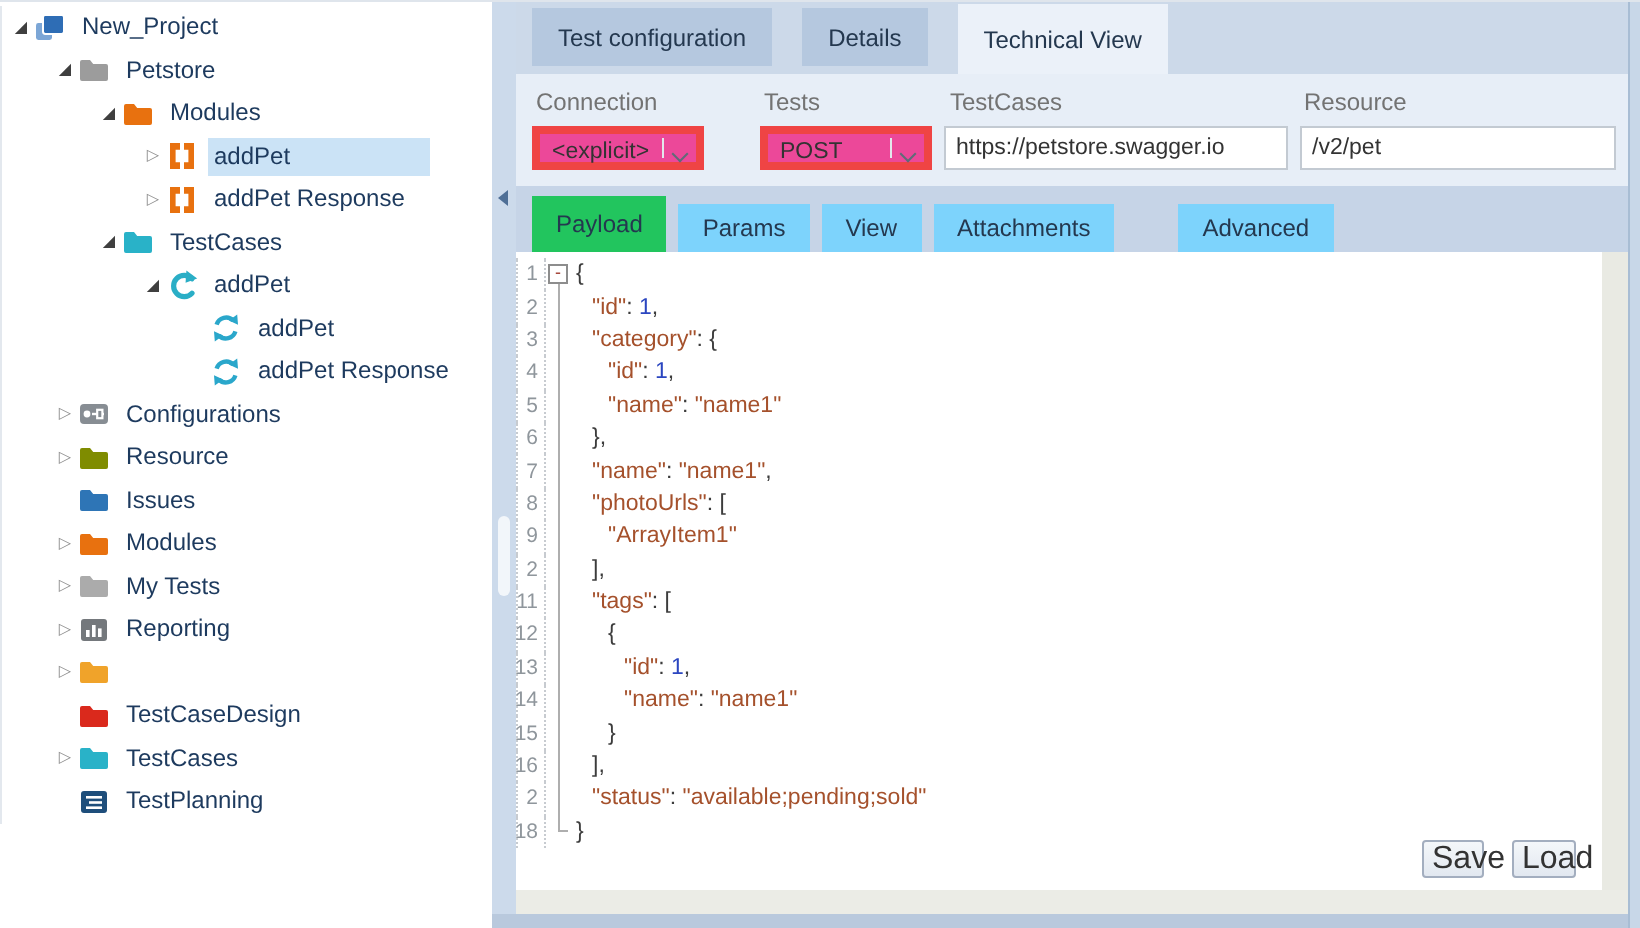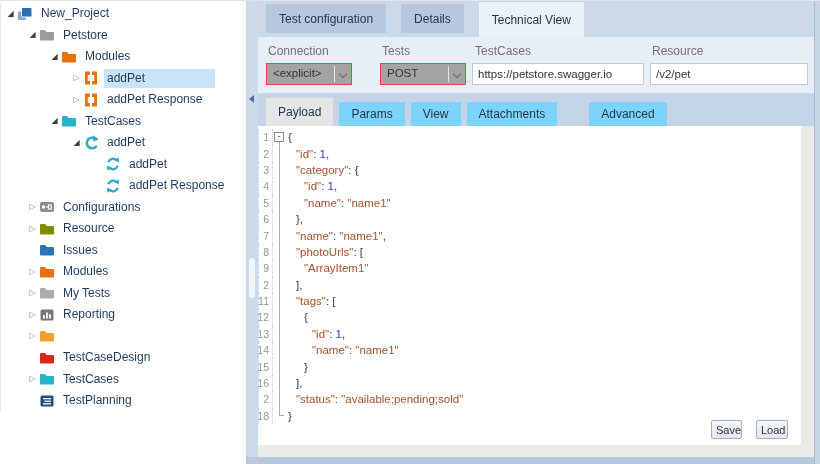--- a/index.html
+++ b/index.html
@@ -29,34 +29,34 @@
   
   #maintabs{position:absolute;left:258px;top:0;width:562px;height:36px;background:var(--strip,#ccd9e9);
             display:flex;align-items:flex-start;padding-left:8px;}
   .mtab{margin:3px 15px 0 0;height:29px;padding:0 13px;display:flex;align-items:center;
         background:var(--tabin,#b5c8df);font-size:12px;color:#24384f;cursor:default;}
   .mtab.active{margin-top:1px;height:35px;background:var(--tabon,#ebf1f9);}
 
   
   #connpanel{position:absolute;left:258px;top:36px;width:558px;height:56px;background:var(--panel,#e7eef7);}
   .flabel{position:absolute;top:7px;font-size:12px;color:#737373;}
-  .combo{position:absolute;top:26px;height:22px;background:#a3a3a3;border:1px solid #ef4444;}
+  .combo{position:absolute;top:26px;height:22px;background:#ec4899;border:4px solid #ef4444;}
   .cval{position:absolute;left:6px;top:3px;font-size:11.5px;color:#333;}
   .cbtn{position:absolute;right:0;top:2px;bottom:2px;width:17px;border-left:1px solid #e3e7ec;}
   .chev{position:absolute;right:5px;top:5px;width:6px;height:6px;
         border-right:1.4px solid #5f6b78;border-bottom:1.4px solid #5f6b78;transform:rotate(45deg);}
   .tinput{position:absolute;top:26px;height:22px;background:#fff;border:1px solid #c3cad2;
           font-family:"Liberation Sans",sans-serif;font-size:11.5px;color:#333;padding:0 5px;}
 
   
   #payloadtabs{position:absolute;left:258px;top:92px;width:558px;height:33px;background:#c6d4e7;
                display:flex;align-items:flex-end;padding-left:8px;}
   .ptab{margin-right:6px;height:24px;padding:0 12px;display:flex;align-items:center;
         background:#7dd3fc;font-size:12px;color:#24384f;cursor:default;}
-  .ptab.active{height:28px;background:#e5e5e5;}
+  .ptab.active{height:28px;background:#22c55e;}
 
   
   #editor{position:absolute;left:258px;top:125px;width:543px;height:319px;background:#fff;
           overflow:hidden;padding-top:3px;cursor:text;}
   .cline{display:flex;height:16.4px;align-items:center;font-size:11.5px;}
   .lnum{width:15px;align-self:stretch;display:flex;align-items:center;justify-content:flex-end;
         padding-right:3px;color:#8f969c;font-size:10.5px;
         border-left:1px dotted #c7cbd0;border-right:1px dotted #c7cbd0;}
   .fold{position:relative;width:13px;align-self:stretch;flex:none;}
   .vline{position:absolute;left:6px;top:0;bottom:0;width:1px;background:#aeaeae;}
@@ -70,21 +70,21 @@
   .tk.s{color:var(--js,#a5512c);}
   .tk.n{color:var(--jn,#2b46c0);}
   .tk.p{color:var(--jp,#3c3c3c);}
 
   
   #vscroll{position:absolute;left:801px;top:125px;width:13px;height:319px;background:#e9eae3;}
   #hstrip{position:absolute;left:258px;top:444px;width:556px;height:12px;background:#ebece6;}
   #bottomstrip{position:absolute;left:246px;top:456px;width:574px;height:8px;background:#b9c9dd;}
   #rightstrip{position:absolute;left:814px;top:0;width:6px;height:464px;background:#c8d7e8;border-left:1px solid #a8bdd4;}
   .btn{position:absolute;top:419px;height:19px;padding:0 4px;font-family:"Liberation Sans",sans-serif;
-       font-size:11px;color:#333;background:linear-gradient(#f4f7fa,#e2e8f0);
+       font-size:16px;color:#333;background:linear-gradient(#f4f7fa,#e2e8f0);
        border:1px solid #a3aebf;border-radius:2px;cursor:pointer;}
   #savebtn{left:711px;width:31px;}
   #loadbtn{left:756px;width:32px;}
 </style>
 </head>
 <body>
 
 <div id="app">
 
   <div id="tree">

